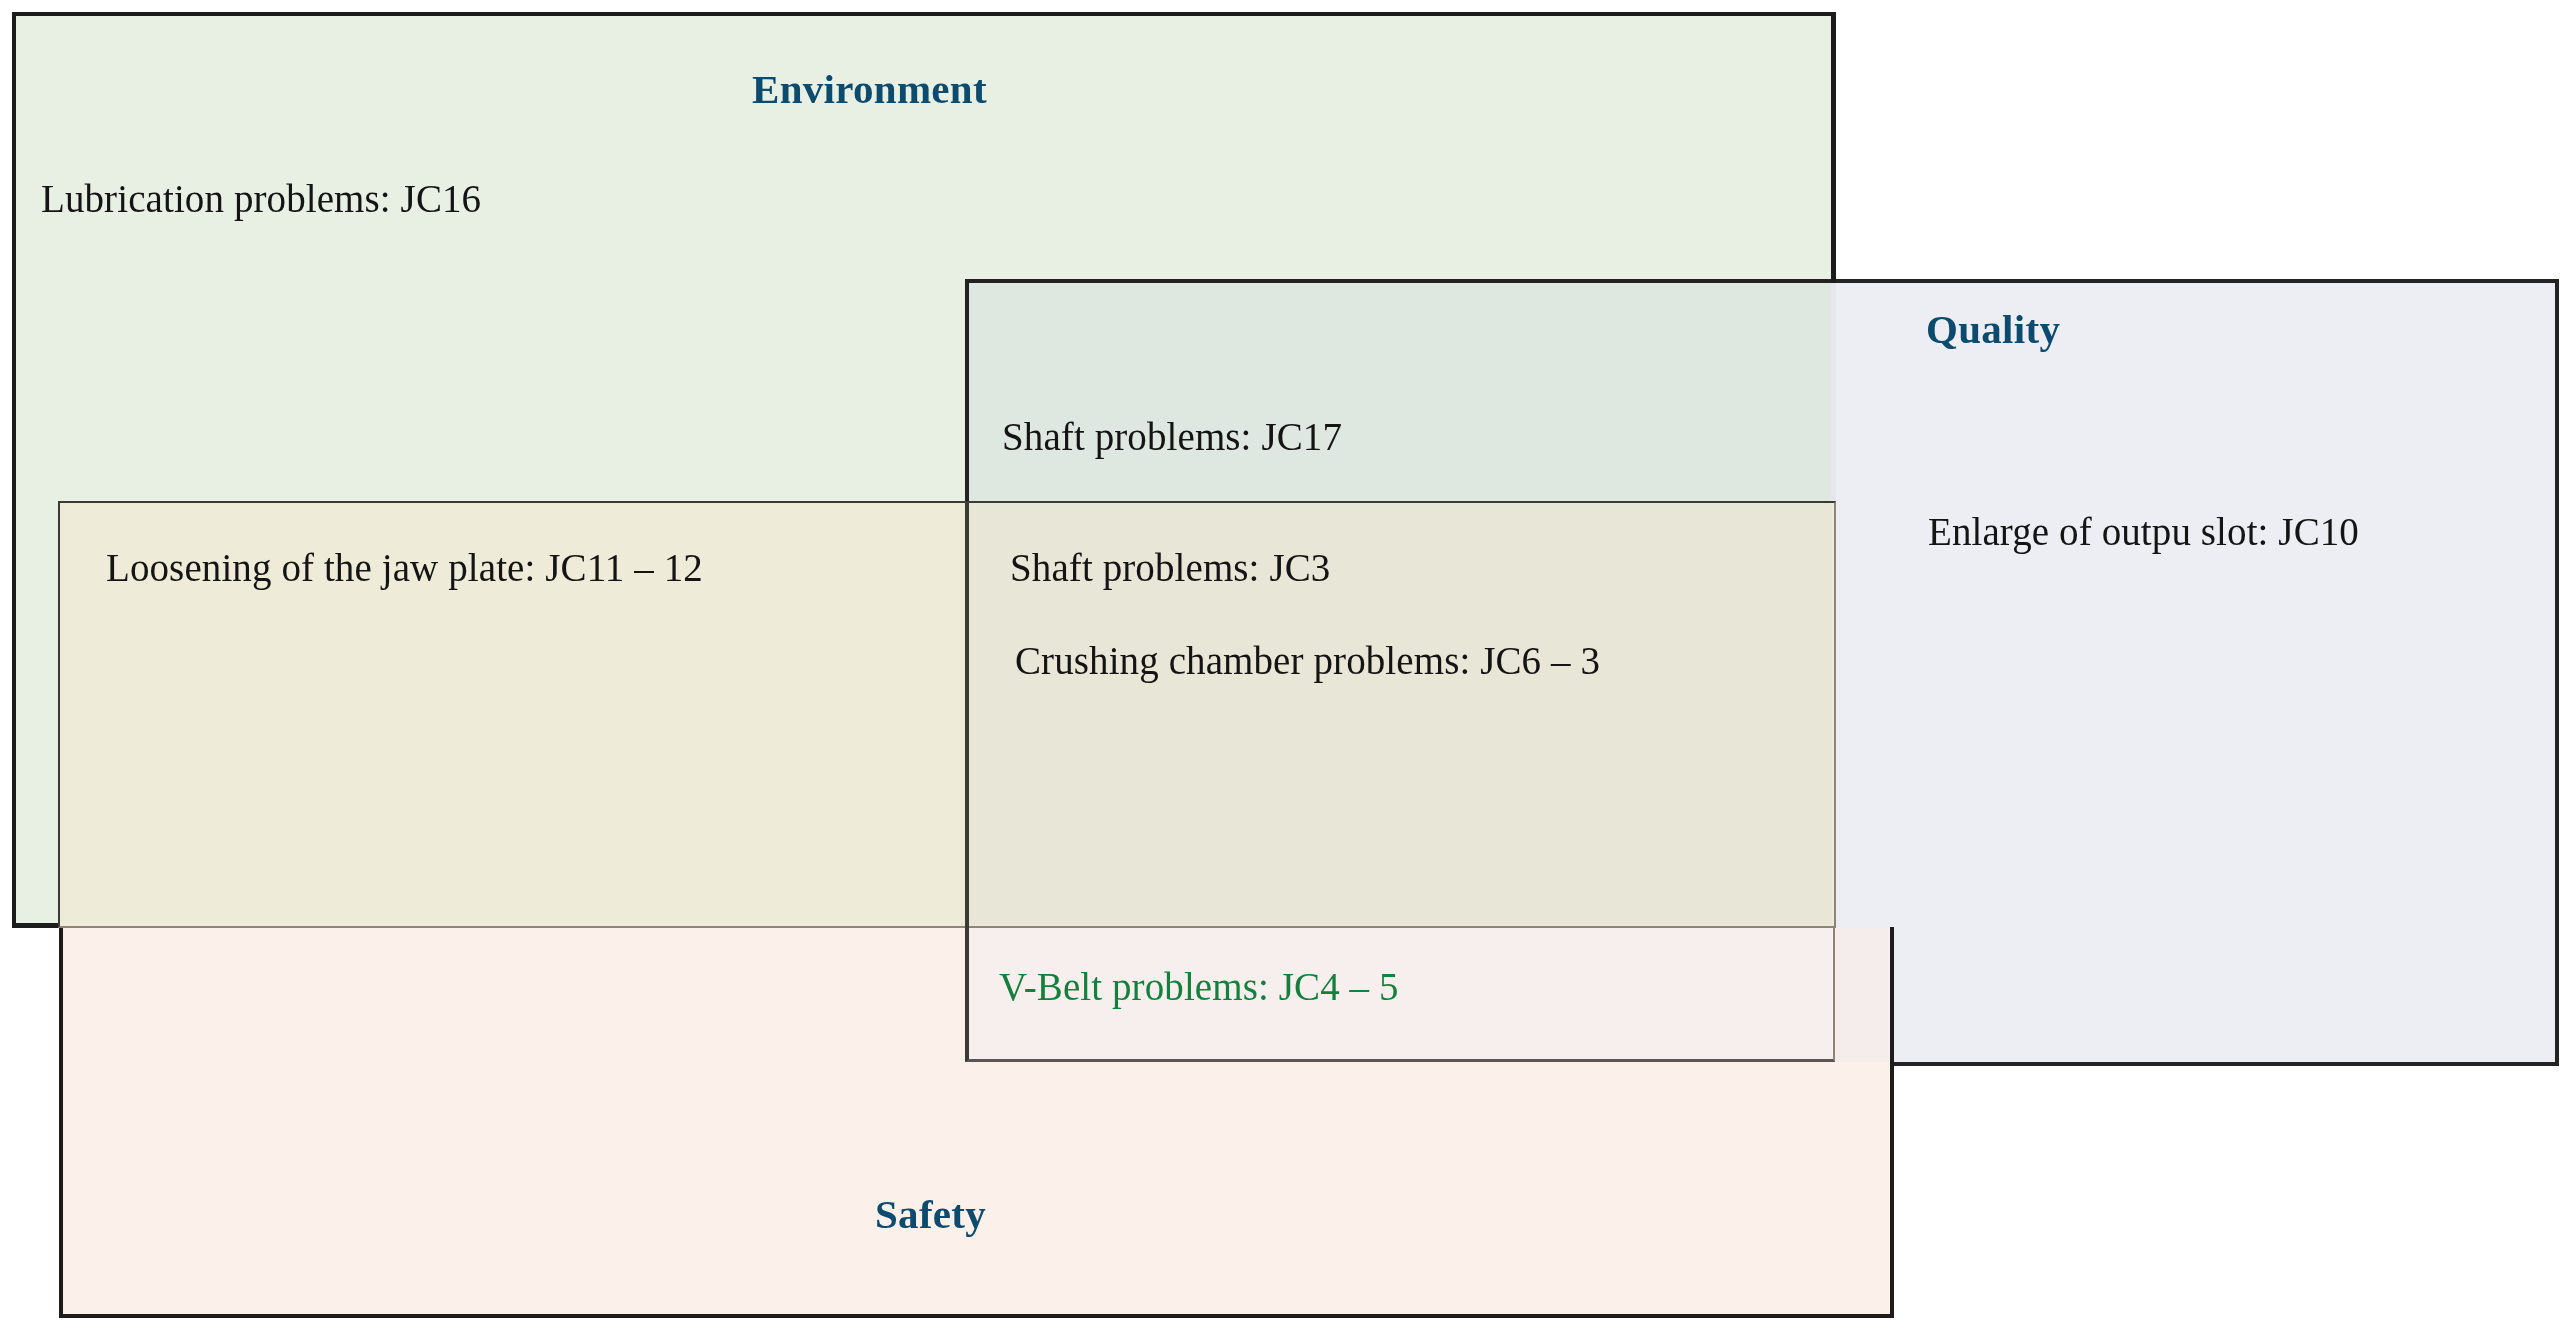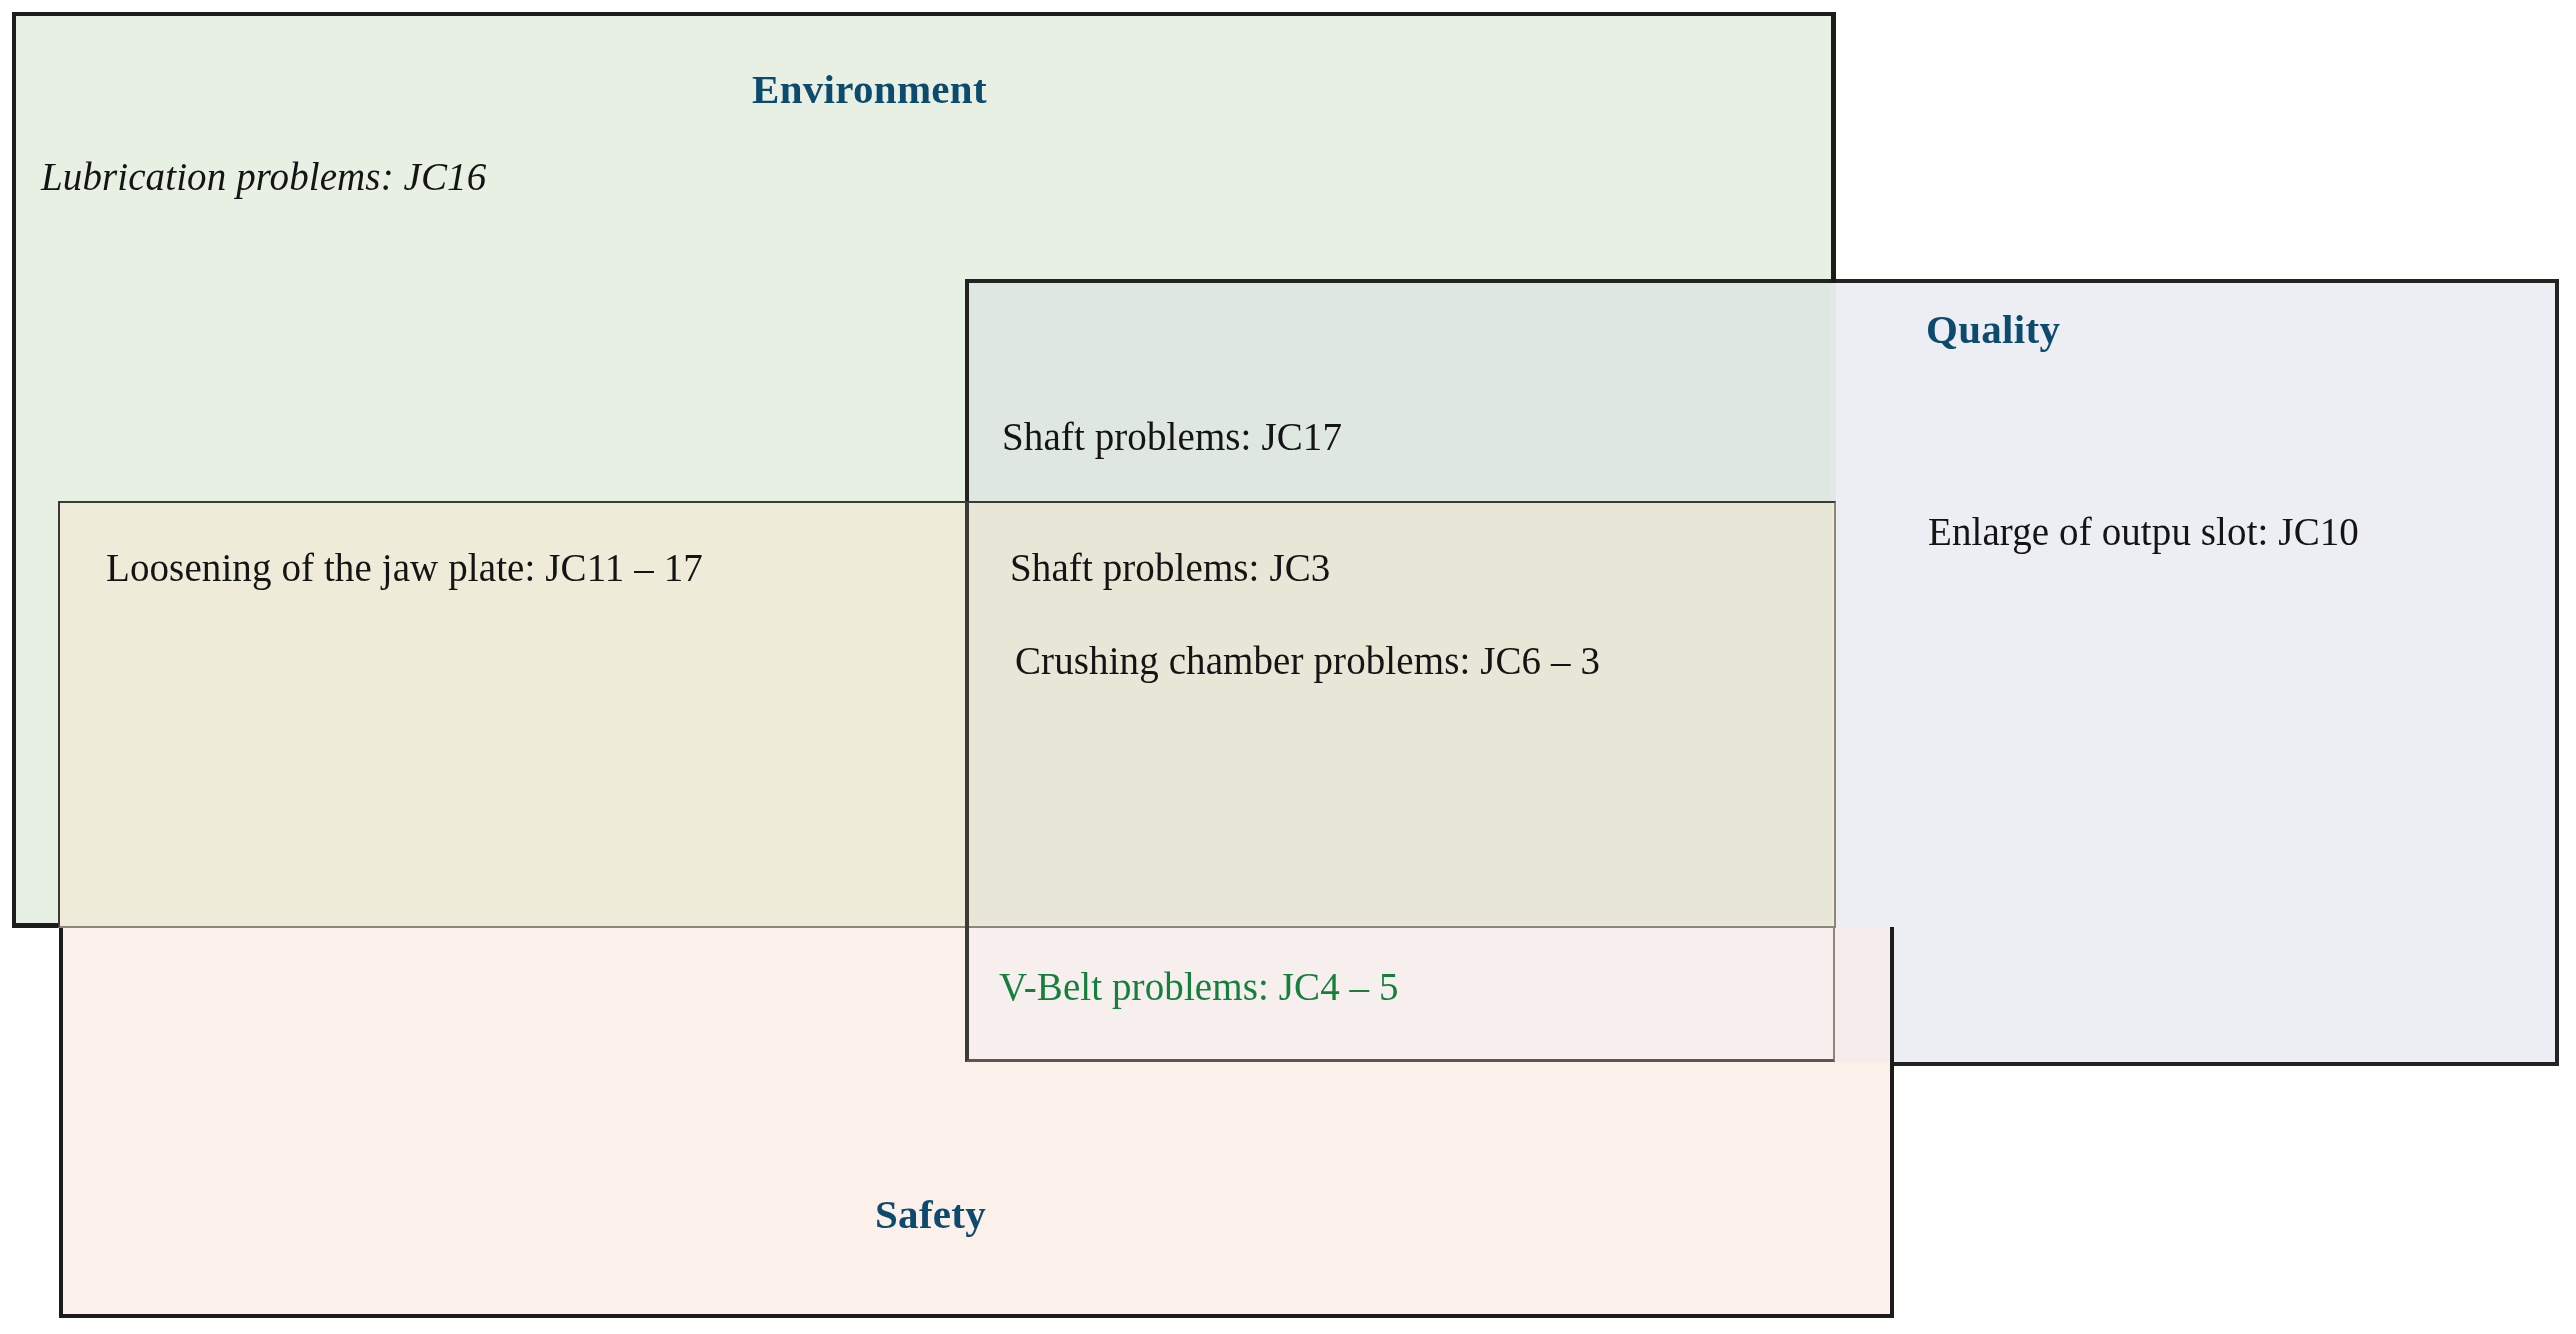--- a/index.html
+++ b/index.html
@@ -144,21 +144,21 @@
     letter-spacing: 0.3px;
   }
   .muted {
     color: #15803d;
   }
 
   .t-env       { left: 752px; top: 65px; }
   .t-qual      { left: 1926px; top: 305px; }
   .t-safe      { left: 875px; top: 1190px; }
 
-  .x-lubrication { left: 41px;   top: 154px; font-style: italic; }
+  .x-lubrication { left: 41px;   top: 176px; }
   .x-shaft       { left: 1002px; top: 414px; }
   .x-enlarge     { left: 1928px; top: 509px; }
   .x-loosening   { left: 106px;  top: 545px; }
   .x-bearing     { left: 106px;  top: 638px; }
   .x-pulley      { left: 1010px; top: 545px; }
   .x-crushing    { left: 1015px; top: 638px; }
   .x-vbelt       { left: 999px; top: 964px; }
   .x-engine      { left: 102px;  top: 1015px; }
 </style>
 </head>
@@ -186,21 +186,21 @@
   <div class="title t-env">Environment</div>
   <div class="title t-qual">Quality</div>
   <div class="title t-safe">Safety</div>
 
   <div class="txt x-lubrication">Lubrication problems: JC16</div>
 
   <div class="txt x-shaft">Shaft problems: JC17</div>
 
   <div class="txt x-enlarge">Enlarge of outpu slot: JC10</div>
 
-  <div class="txt x-loosening">Loosening of the jaw plate: JC11 – 17</div>
+  <div class="txt x-loosening">Loosening of the jaw plate: JC11 – 12</div>
 
 
   <div class="txt x-pulley">Shaft problems: JC3</div>
 
   <div class="txt x-crushing">Crushing chamber problems: JC6 – 3</div>
 
   <div class="txt muted x-vbelt">V-Belt problems: JC4 – 5</div>
 
 
 </div>

